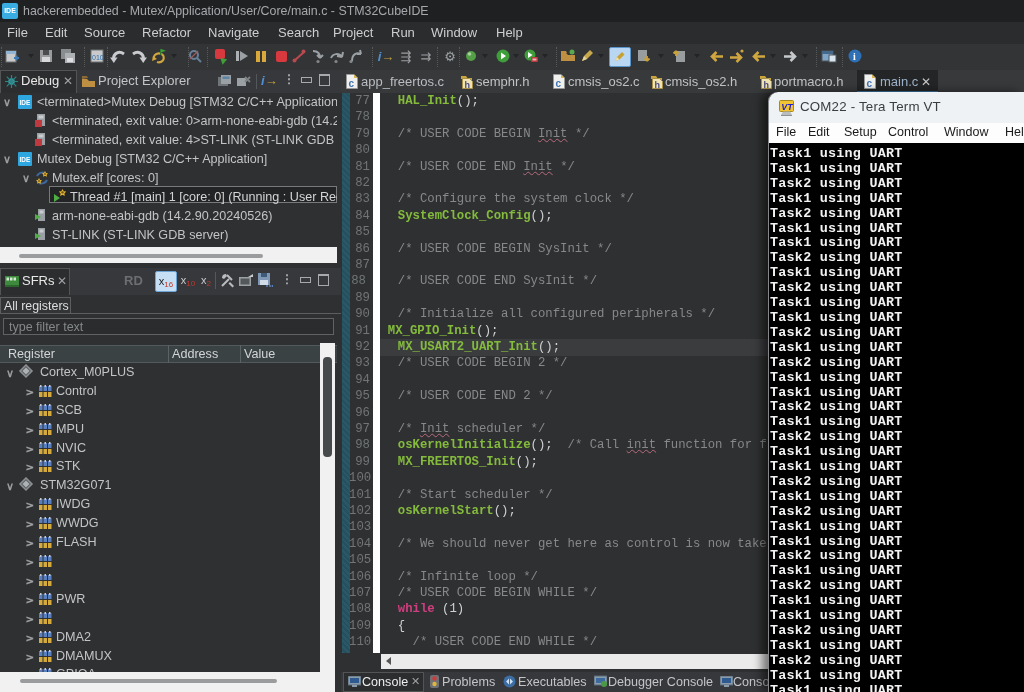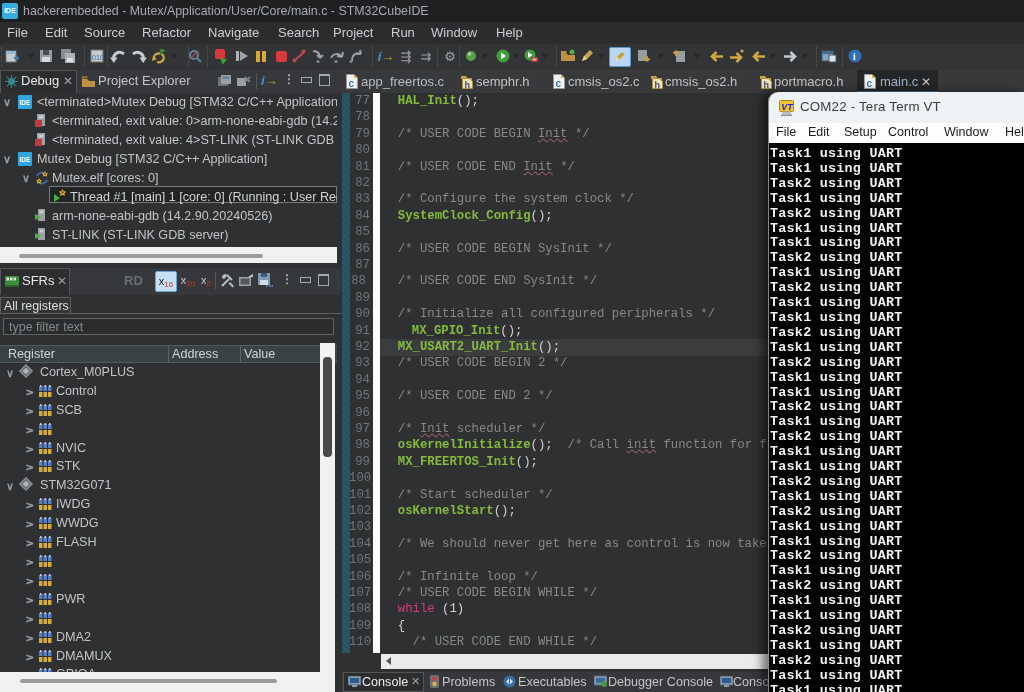--- a/index.html
+++ b/index.html
@@ -32,21 +32,21 @@
 
 .wsb{background:#f1f1f1}
 .wthumb{position:absolute;background:#8f9193;border-radius:4px}
 
 .cl{position:absolute;left:383px;height:16.4px;line-height:16.4px;font-family:"Liberation Mono",monospace;
   font-size:12.3px;white-space:pre;color:#cfd1d2}
 .ln{position:absolute;width:21px;text-align:right;height:16.4px;line-height:16.4px;
   font-family:"Liberation Mono",monospace;font-size:12.3px;color:#717577}
 .cmt{color:#868889}
 .fn{color:#84bb3d;font-weight:bold}
-.kw{color:#cf3f7f;font-weight:normal}
+.kw{color:#cf3f7f;font-weight:bold}
 .sq{text-decoration:underline wavy #b76b7f 1px}
 
 #tt{left:768px;top:92px;width:256px;height:600px;border-radius:9px 0 0 0;
   box-shadow:-6px 0 10px rgba(0,0,0,.5);background:#000;border-left:1px solid #85888b;box-sizing:border-box}
 #tt-title{left:0;top:0;width:100%;height:31px;background:#eef2f5;border-radius:9px 0 0 0}
 #tt-menu{left:0;top:31px;width:100%;height:20px;background:#fdfdfd;font-size:12.5px;color:#1a1a1a}
 #tt-menu span{position:absolute;top:2px}
 #ttbody{left:0;top:51px;width:100%;height:549px;background:#000;overflow:hidden}
 #ttext{position:absolute;left:1px;top:4px;margin:0;font-family:"Liberation Mono",monospace;
   font-weight:bold;font-size:13.4px;line-height:14.9px;letter-spacing:.25px;color:#f2f2f2}
@@ -405,20 +405,21 @@
           <rect x="1" y="1" width="3.5" height="5" fill="#5a7fbf"></rect>
           <rect x="5.5" y="1" width="3.5" height="5" fill="#5a7fbf"></rect>
           <rect x="10" y="1" width="3.5" height="5" fill="#5a7fbf"></rect>
           <rect x="1" y="7" width="3.5" height="5" fill="#d4aa3c"></rect>
           <rect x="5.5" y="7" width="3.5" height="5" fill="#d4aa3c"></rect>
           <rect x="10" y="7" width="3.5" height="5" fill="#d4aa3c"></rect>
           <rect x="2" y="0" width="1.5" height="2" fill="#c8cacc"></rect>
           <rect x="6.5" y="0" width="1.5" height="2" fill="#c8cacc"></rect>
           <rect x="11" y="0" width="1.5" height="2" fill="#c8cacc"></rect>
         </svg>
+    <div class="trow" style="left:56px;top:59px;width:260px">MPU</div>
     <span class="chev" style="left:25px;top:83px"><span class="chevr">∨</span></span>
     <svg class="abs" style="left:38px;top:81px" width="14" height="13">
           <rect x="1" y="1" width="3.5" height="5" fill="#5a7fbf"></rect>
           <rect x="5.5" y="1" width="3.5" height="5" fill="#5a7fbf"></rect>
           <rect x="10" y="1" width="3.5" height="5" fill="#5a7fbf"></rect>
           <rect x="1" y="7" width="3.5" height="5" fill="#d4aa3c"></rect>
           <rect x="5.5" y="7" width="3.5" height="5" fill="#d4aa3c"></rect>
           <rect x="10" y="7" width="3.5" height="5" fill="#d4aa3c"></rect>
           <rect x="2" y="0" width="1.5" height="2" fill="#c8cacc"></rect>
           <rect x="6.5" y="0" width="1.5" height="2" fill="#c8cacc"></rect>
@@ -645,21 +646,21 @@
     <div class="ln" style="left:8px;top:131.2px">85</div>
     <div class="ln" style="left:8px;top:147.6px">86</div>
     <div class="cl" style="left:42px;top:147.6px">  <span class="cmt">/* USER CODE BEGIN SysInit */</span></div>
     <div class="ln" style="left:8px;top:164.0px">87</div>
     <div class="ln" style="left:4px;top:180.4px">88</div>
     <div class="cl" style="left:42px;top:180.4px">  <span class="cmt">/* USER CODE END SysInit */</span></div>
     <div class="ln" style="left:8px;top:196.8px">89</div>
     <div class="ln" style="left:8px;top:213.2px">90</div>
     <div class="cl" style="left:42px;top:213.2px">  <span class="cmt">/* Initialize all configured peripherals */</span></div>
     <div class="ln" style="left:8px;top:229.6px">91</div>
-    <div class="cl" style="left:56px;top:229.6px">  <span class="fn">MX_GPIO_Init</span>();</div>
+    <div class="cl" style="left:32px;top:229.6px">  <span class="fn">MX_GPIO_Init</span>();</div>
     <div class="ln" style="left:8px;top:246.0px">92</div>
     <div class="cl" style="left:42px;top:246.0px">  <span class="fn">MX_USART2_UART_Init</span>();</div>
     <div class="ln" style="left:8px;top:262.4px">93</div>
     <div class="cl" style="left:42px;top:262.4px">  <span class="cmt">/* USER CODE BEGIN 2 */</span></div>
     <div class="ln" style="left:8px;top:278.8px">94</div>
     <div class="ln" style="left:8px;top:295.2px">95</div>
     <div class="cl" style="left:42px;top:295.2px">  <span class="cmt">/* USER CODE END 2 */</span></div>
     <div class="ln" style="left:8px;top:311.6px">96</div>
     <div class="ln" style="left:8px;top:328.0px">97</div>
     <div class="cl" style="left:42px;top:328.0px">  <span class="cmt">/* <span class="sq">Init</span> scheduler */</span></div>

